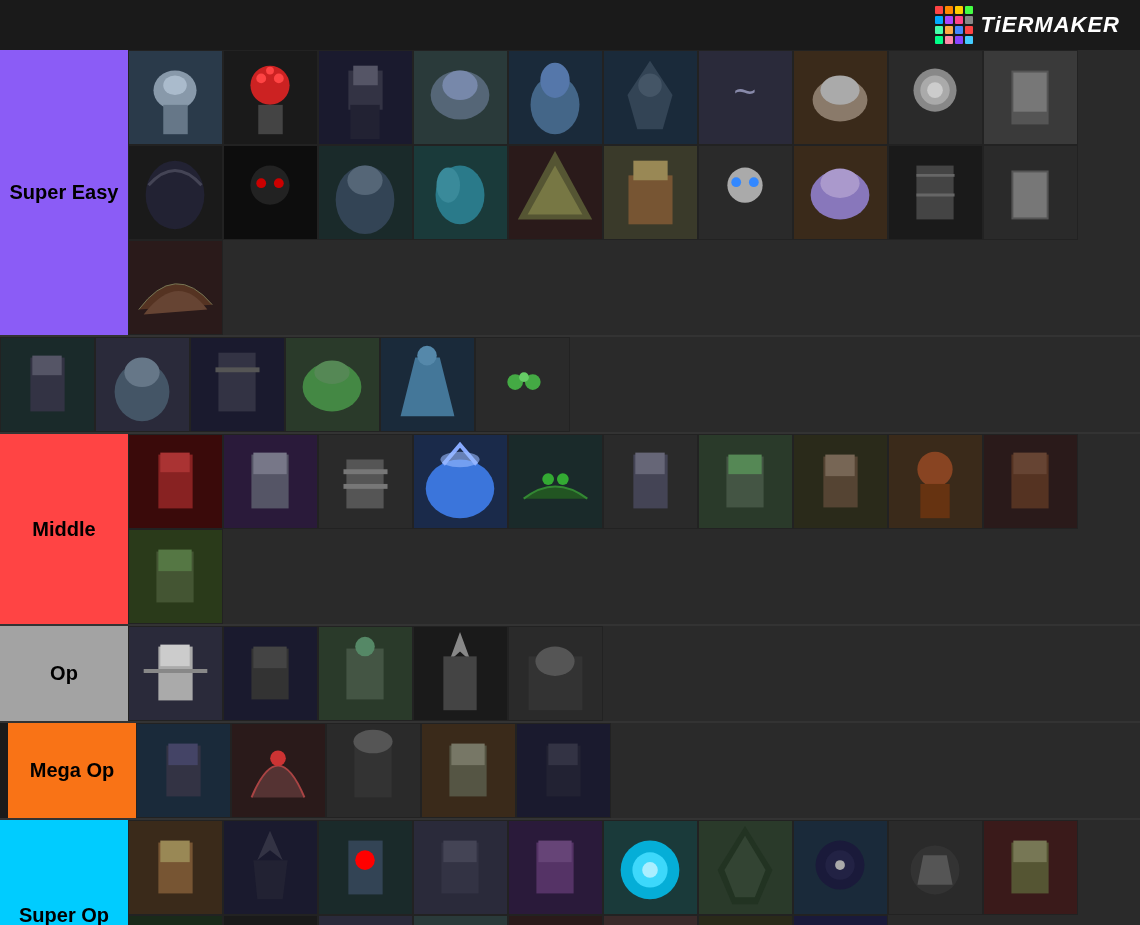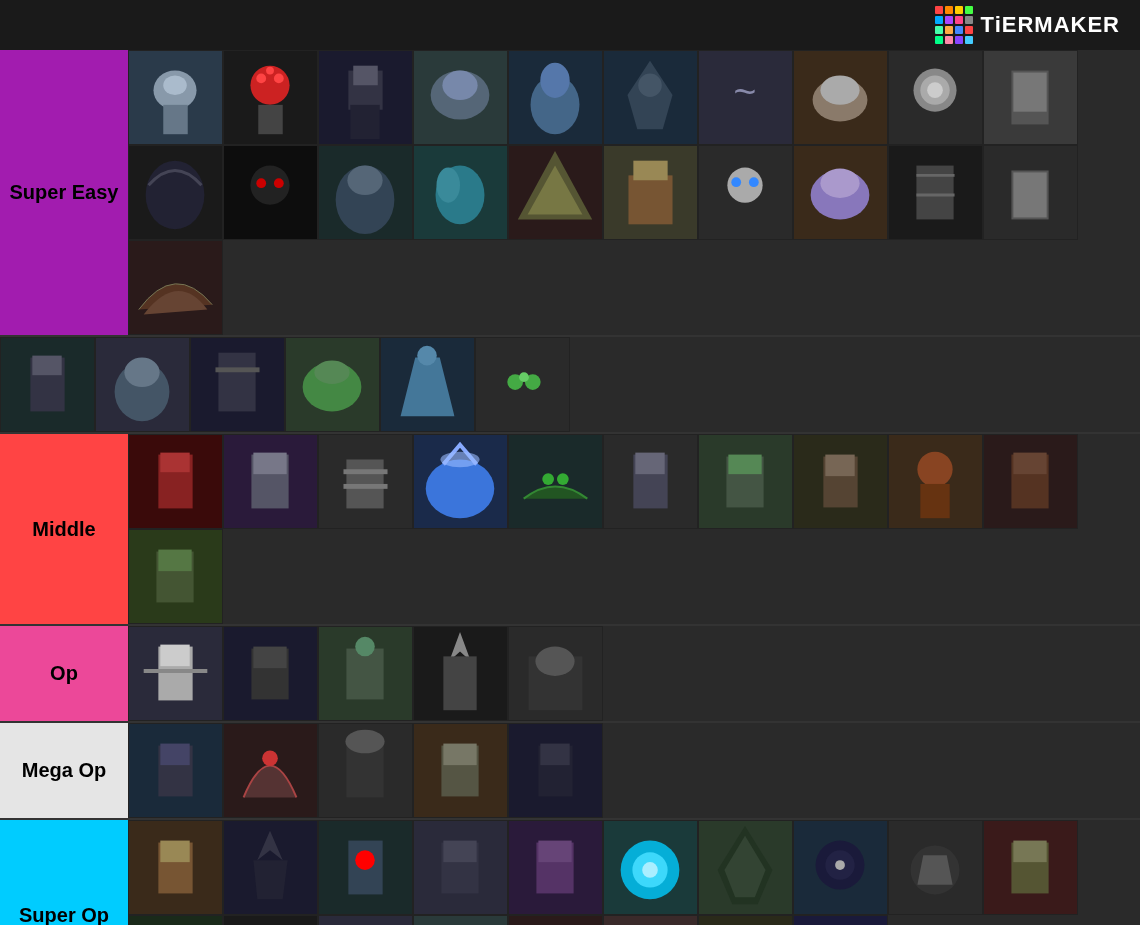--- a/index.html
+++ b/index.html
@@ -36,20 +36,21 @@
       width: 8px;
       height: 8px;
       border-radius: 1px;
     }
 
     .logo-title {
       color: white;
       font-size: 22px;
       font-weight: bold;
       letter-spacing: 1px;
+      font-style: italic;
     }
 
     .tier-row {
       display: flex;
       border-bottom: 2px solid #333;
       min-height: 95px;
     }
 
     .tier-label {
       width: 128px;
@@ -76,25 +77,25 @@
       width: 95px;
       height: 95px;
       background: #3a3a3a;
       border: 1px solid #222;
       overflow: hidden;
       position: relative;
       flex-shrink: 0;
     }
 
     
-    .tier-super-easy { background-color: #a21caf; }
+    .tier-super-easy { background-color: #8b5cf6; }
     .tier-easy { background-color: #ffcc99; }
     .tier-middle { background-color: #ff4444; text-align: center; }
-    .tier-op { background-color: #ec4899; }
-    .tier-mega-op { background-color: #e5e5e5; }
+    .tier-op { background-color: #a3a3a3; }
+    .tier-mega-op { background-color: #f97316; margin-left: 8px; }
     .tier-super-op { background-color: #00ccff; }
 
     .svg-placeholder {
       width: 100%;
       height: 100%;
     }
 
     .tier-super-easy-row { min-height: 285px; }
     .tier-super-op-row { min-height: 190px; }
   </style>

